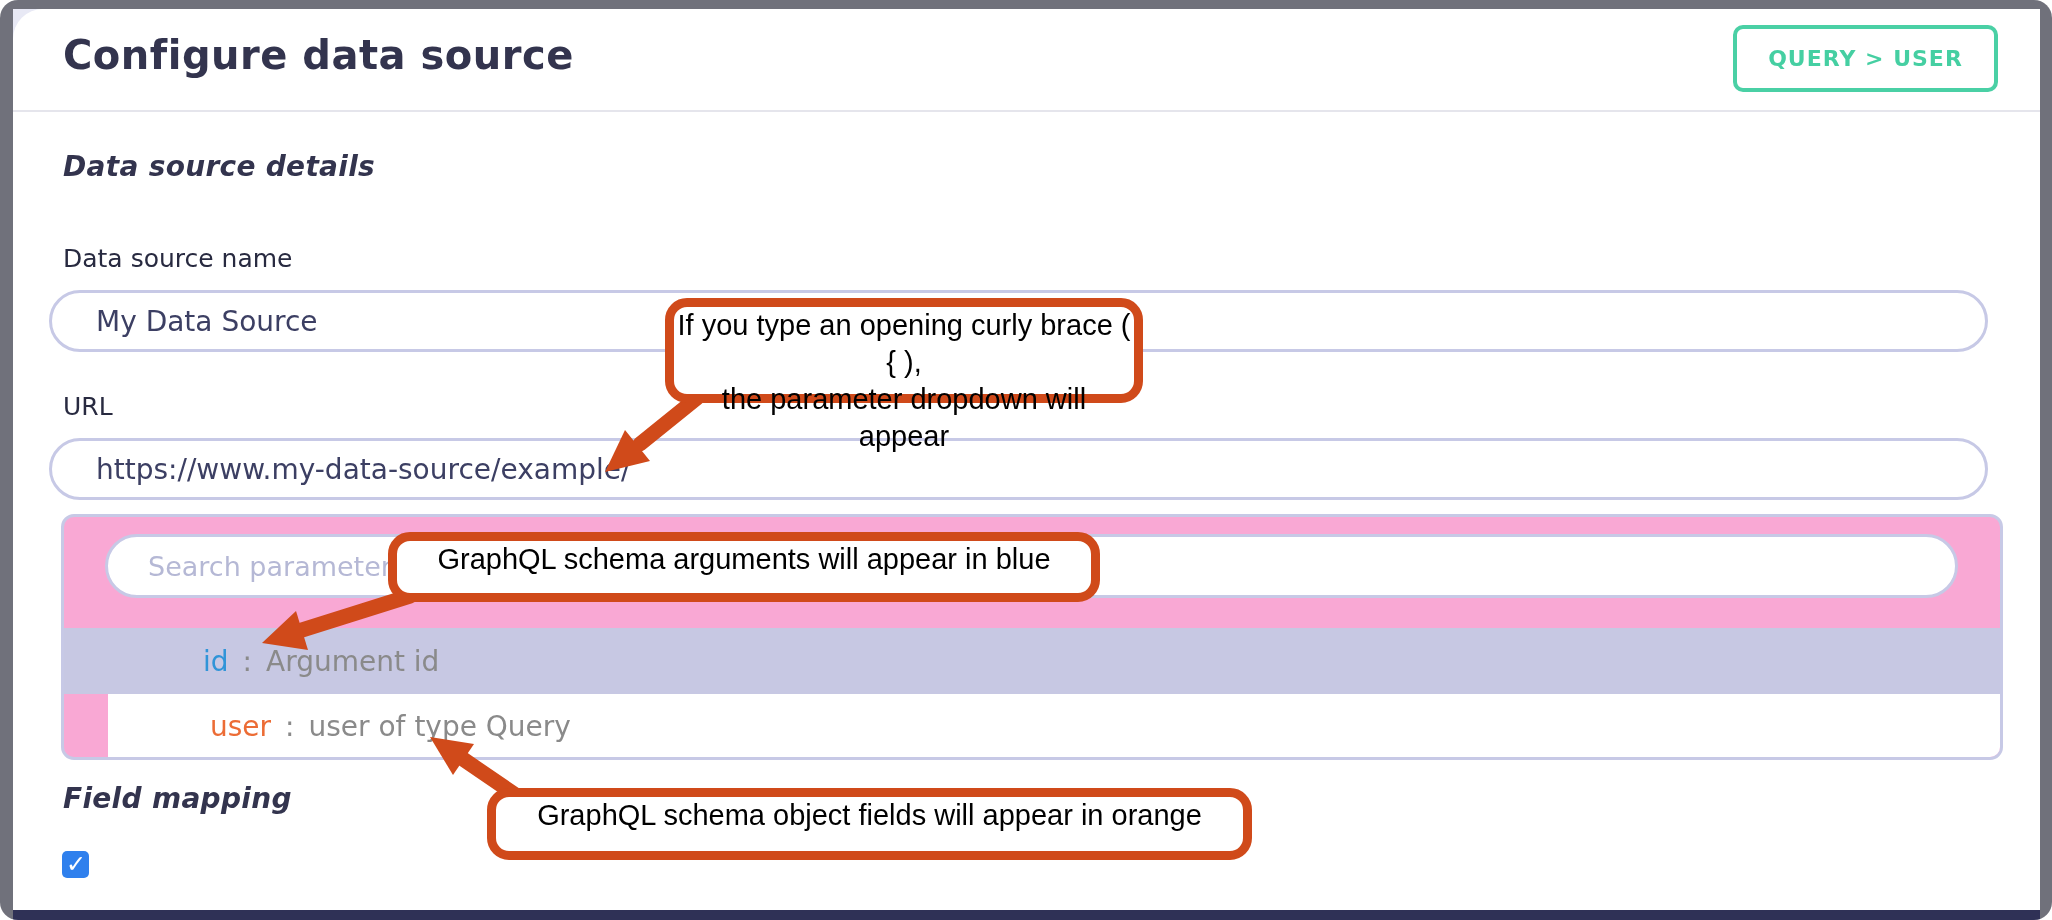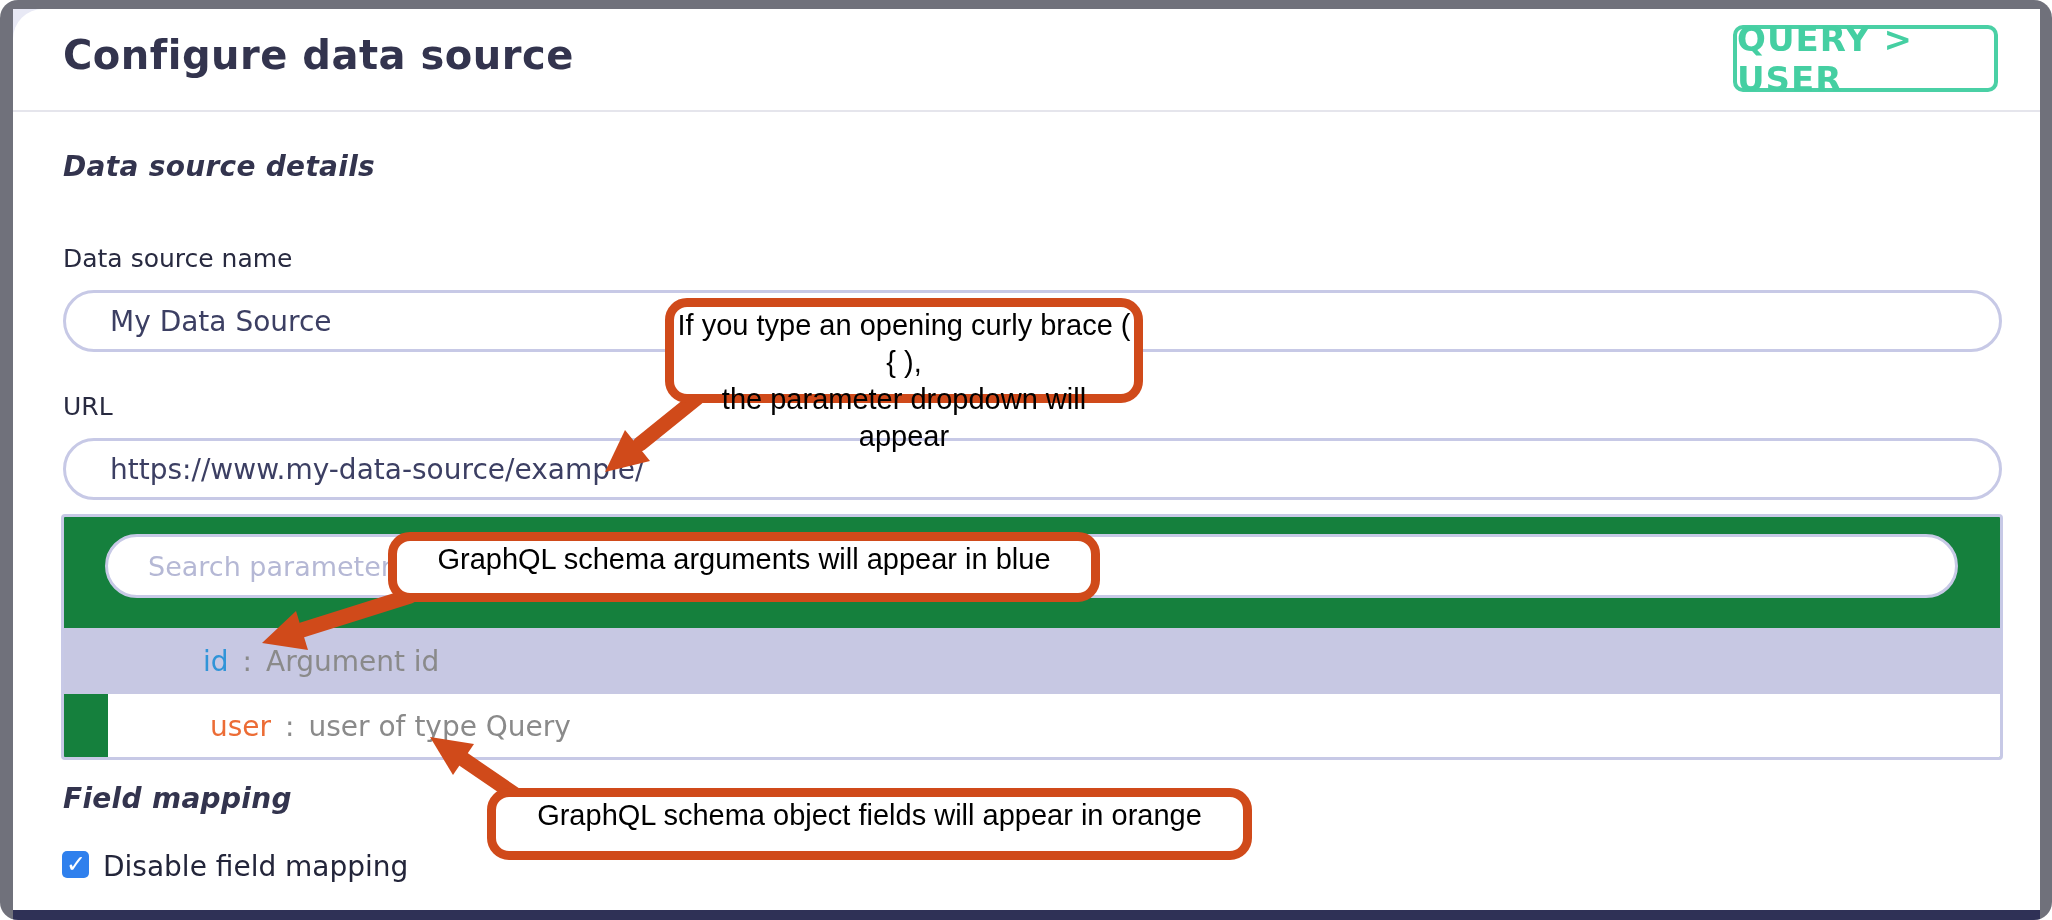--- a/index.html
+++ b/index.html
@@ -12,33 +12,33 @@
   .page{position:absolute;top:9px;left:13px;right:12px;bottom:0;background:#ffffff;border-top-left-radius:30px;}
   .header-divider{position:absolute;left:13px;right:12px;top:110px;height:2px;background:#e5e5ec;}
   .page-title{
     position:absolute;left:63px;top:32px;font-size:40px;font-weight:600;
     color:#33344e;letter-spacing:.5px;
   }
   .badge{
     position:absolute;left:1733px;top:25px;width:265px;height:67px;
     border:4px solid #4ad0a5;border-radius:10px;background:#ffffff;
     display:flex;align-items:center;justify-content:center;
-    color:#45cfa2;font-size:34px;font-weight:700;letter-spacing:1px;box-sizing:border-box;
+    color:#45cfa2;font-size:22px;font-weight:700;letter-spacing:1px;box-sizing:border-box;
   }
   .section-title{position:absolute;left:63px;font-size:28px;font-weight:600;color:#33344e;letter-spacing:.3px;font-style:italic;}
   .field-label{position:absolute;left:63px;font-size:25px;color:#282a40;}
   .text-input{
-    position:absolute;left:63px;width:1939px;height:62px;box-sizing:border-box;
+    position:absolute;left:49px;width:1939px;height:62px;box-sizing:border-box;
     border:3px solid #c7c9e6;border-radius:32px;background:#ffffff;
     padding:8px 44px;font-size:28px;color:#3c3f63;outline:none;
     font-family:"DejaVu Sans",sans-serif;
   }
   .dropdown-panel{
     position:absolute;left:61px;top:514px;width:1942px;height:246px;box-sizing:border-box;
-    border:3px solid #c7c9e6;border-radius:4px;background:#15803d;overflow:hidden;
+    border:3px solid #c7c9e6;border-radius:13px;background:#f9a8d4;overflow:hidden;
   }
   .search-input{
     position:absolute;left:41px;top:17px;width:1853px;height:64px;box-sizing:border-box;
     border:3px solid #c7c9e6;border-radius:32px;background:#ffffff;
     padding:0 40px;font-size:27px;color:#3c3f63;outline:none;
     font-family:"DejaVu Sans",sans-serif;
   }
   .search-input::placeholder{color:#b5b8d5;opacity:1;}
   .dd-row{
     position:absolute;left:0;width:100%;height:66px;
@@ -102,21 +102,20 @@
     </div>
     <div class="dd-row row-user">
       <span class="opt-name">user</span>
       <span class="colon">:</span>
       <span class="desc">user of type Query</span>
     </div>
   </div>
 
   <div class="section-title" style="top:782px;text-align:right;">Field mapping</div>
   <input type="checkbox" class="checkbox" checked="true" style="">
-  <div class="checkbox-label">Disable field mapping</div>
 
   <svg class="arrows" viewBox="0 0 2052 920">
     <g stroke="#d04a1a" fill="#d04a1a">
       <line x1="697" y1="398" x2="640" y2="444" stroke-width="15" stroke-linecap="round"></line>
       <polygon points="605,472 625,430 650,461" stroke="none"></polygon>
     </g>
     <g stroke="#d04a1a" fill="#d04a1a">
       <line x1="410" y1="596" x2="302" y2="630" stroke-width="15" stroke-linecap="round"></line>
       <polygon points="262,643 296,611 308,650" stroke="none"></polygon>
     </g>

